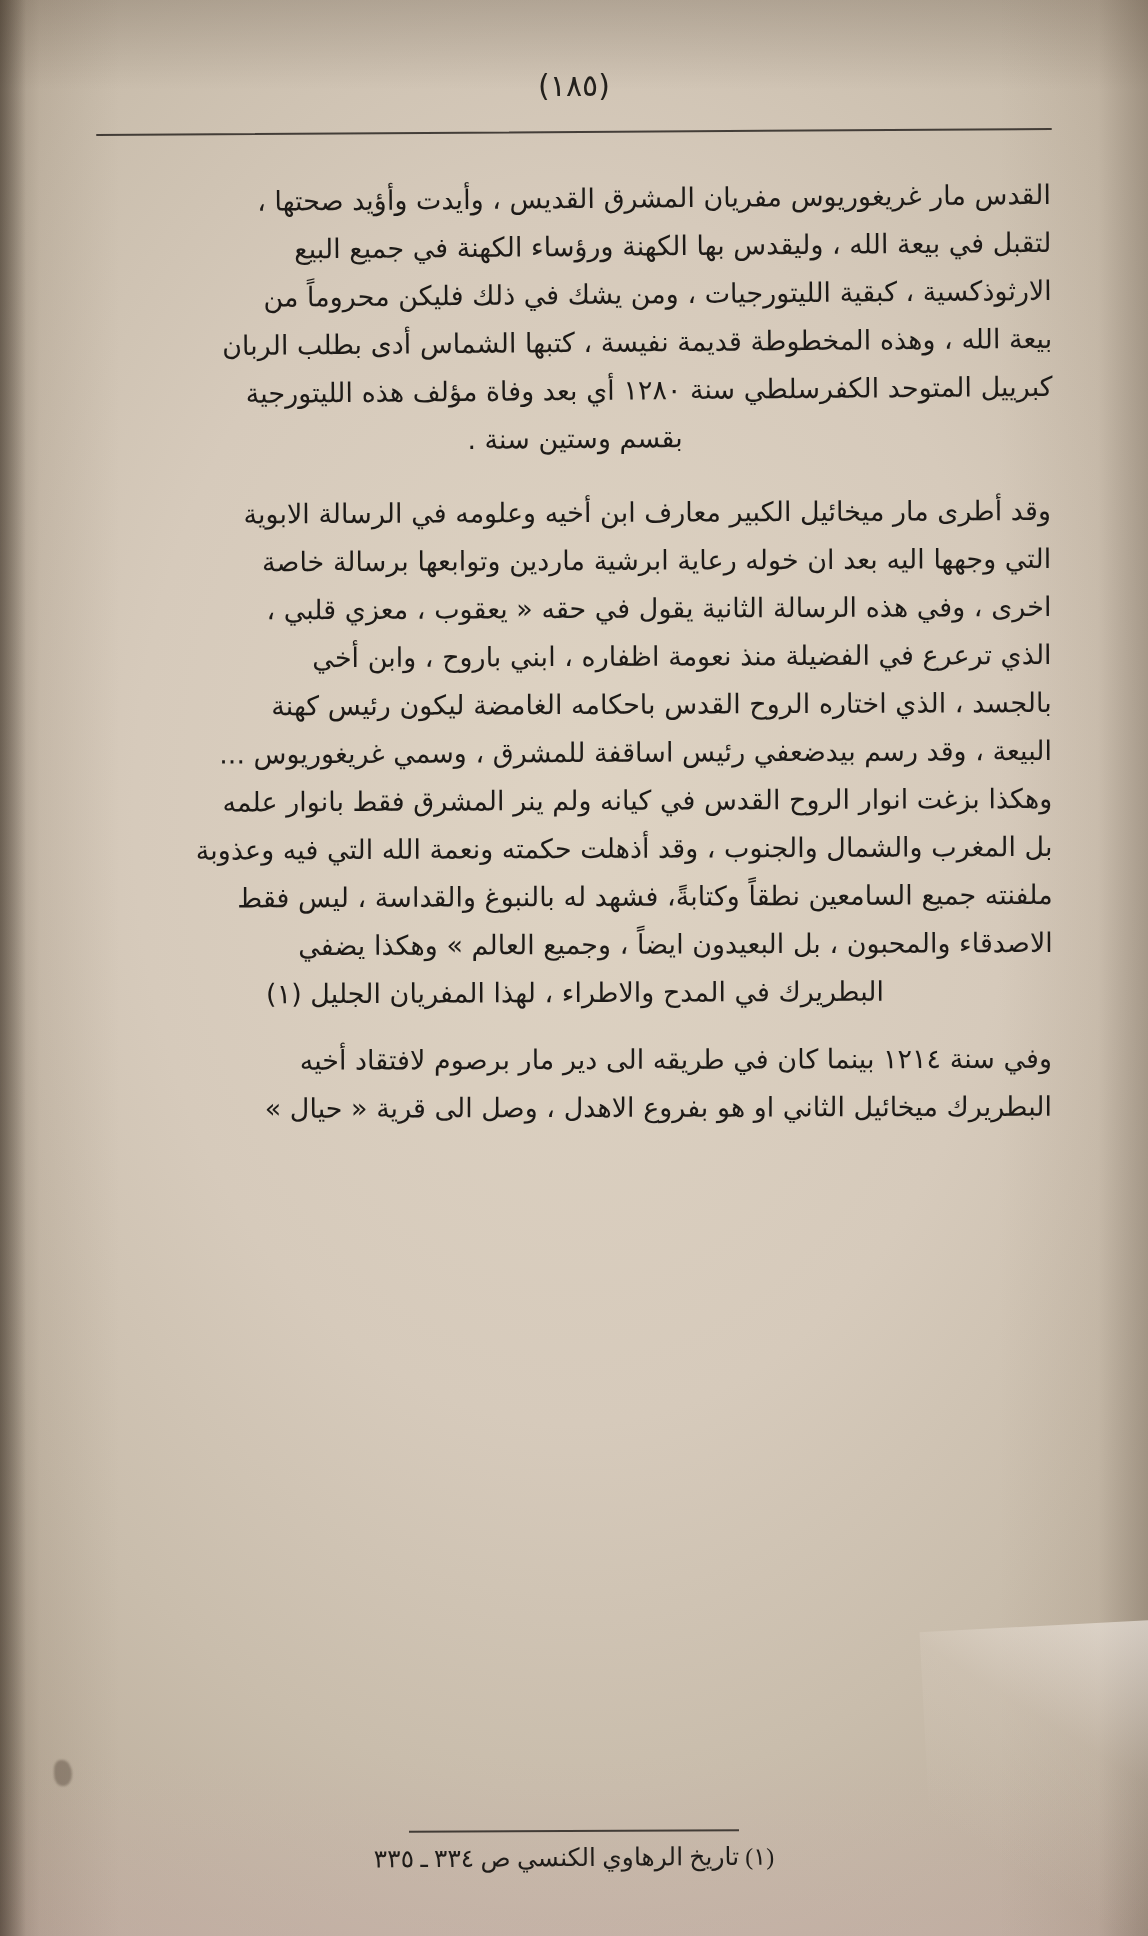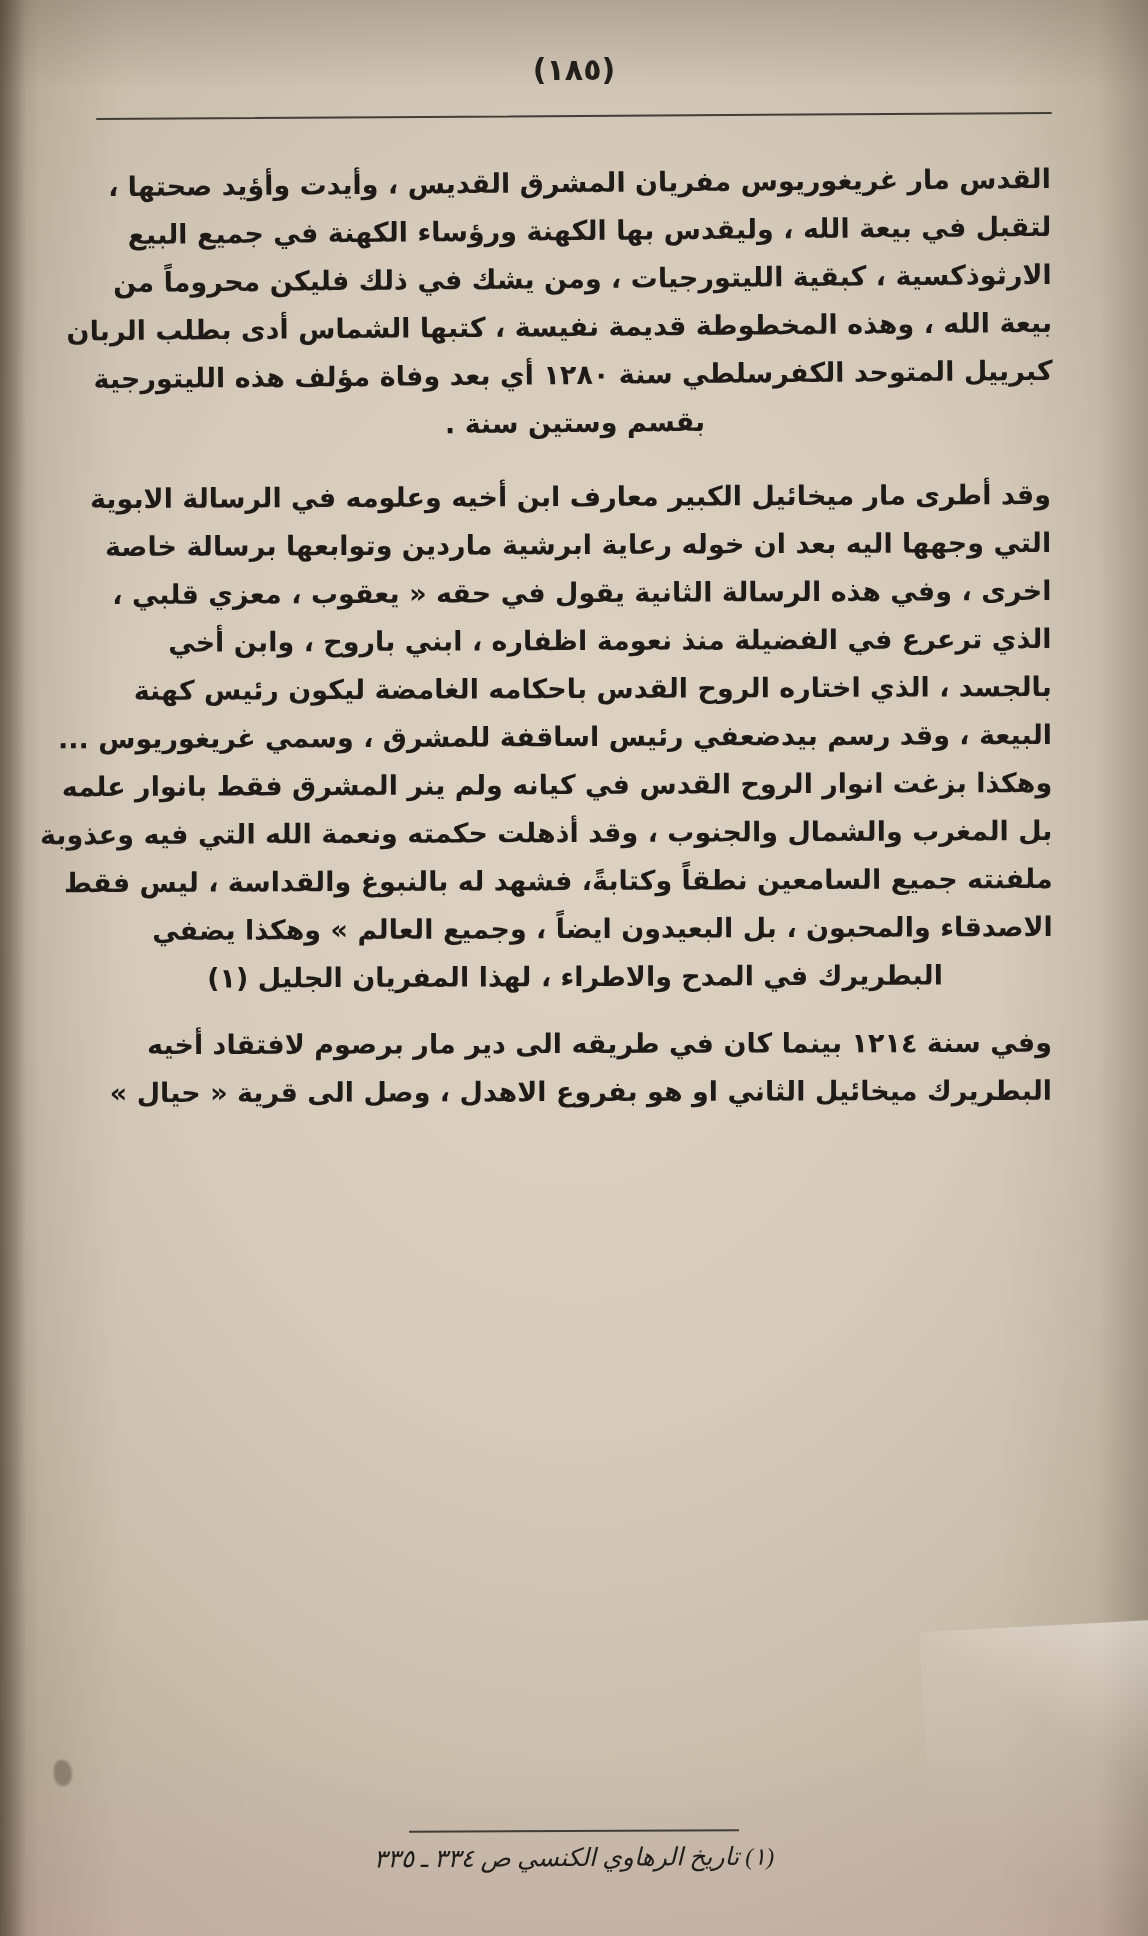--- a/index.html
+++ b/index.html
@@ -48,25 +48,24 @@
     position: absolute;
     left: 0; top: 0; bottom: 0;
     width: 26px;
     background: linear-gradient(90deg, rgba(40,30,20,0.45), rgba(40,30,20,0));
     pointer-events: none;
   }
 
   .content {
     position: absolute;
     inset: 0;
-    padding: 0 96px;
+    padding: 16px 96px;
     box-sizing: border-box;
     font-family: "DejaVu Sans", "Liberation Sans", sans-serif;
     color: #1d1a17;
-    font-weight: bold;
   }
 
   .page-number {
     text-align: center;
     margin-top: 52px;
     font-size: 30px;
     letter-spacing: 1px;
     color: #23201c;
   }
 
@@ -94,21 +93,20 @@
     line-height: 1.78;
   }
   .line.c { text-align: center; }
   .line.r { text-align: right; }
 
   .footnote-wrap {
     position: absolute;
     left: 96px;
     right: 96px;
     bottom: 58px;
-    font-style: italic;
   }
   .footnote-rule {
     width: 330px;
     height: 2px;
     background: #2a2622;
     margin: 0 auto 6px auto;
     opacity: 0.85;
     transform: rotate(-0.3deg);
   }
   .footnote {

